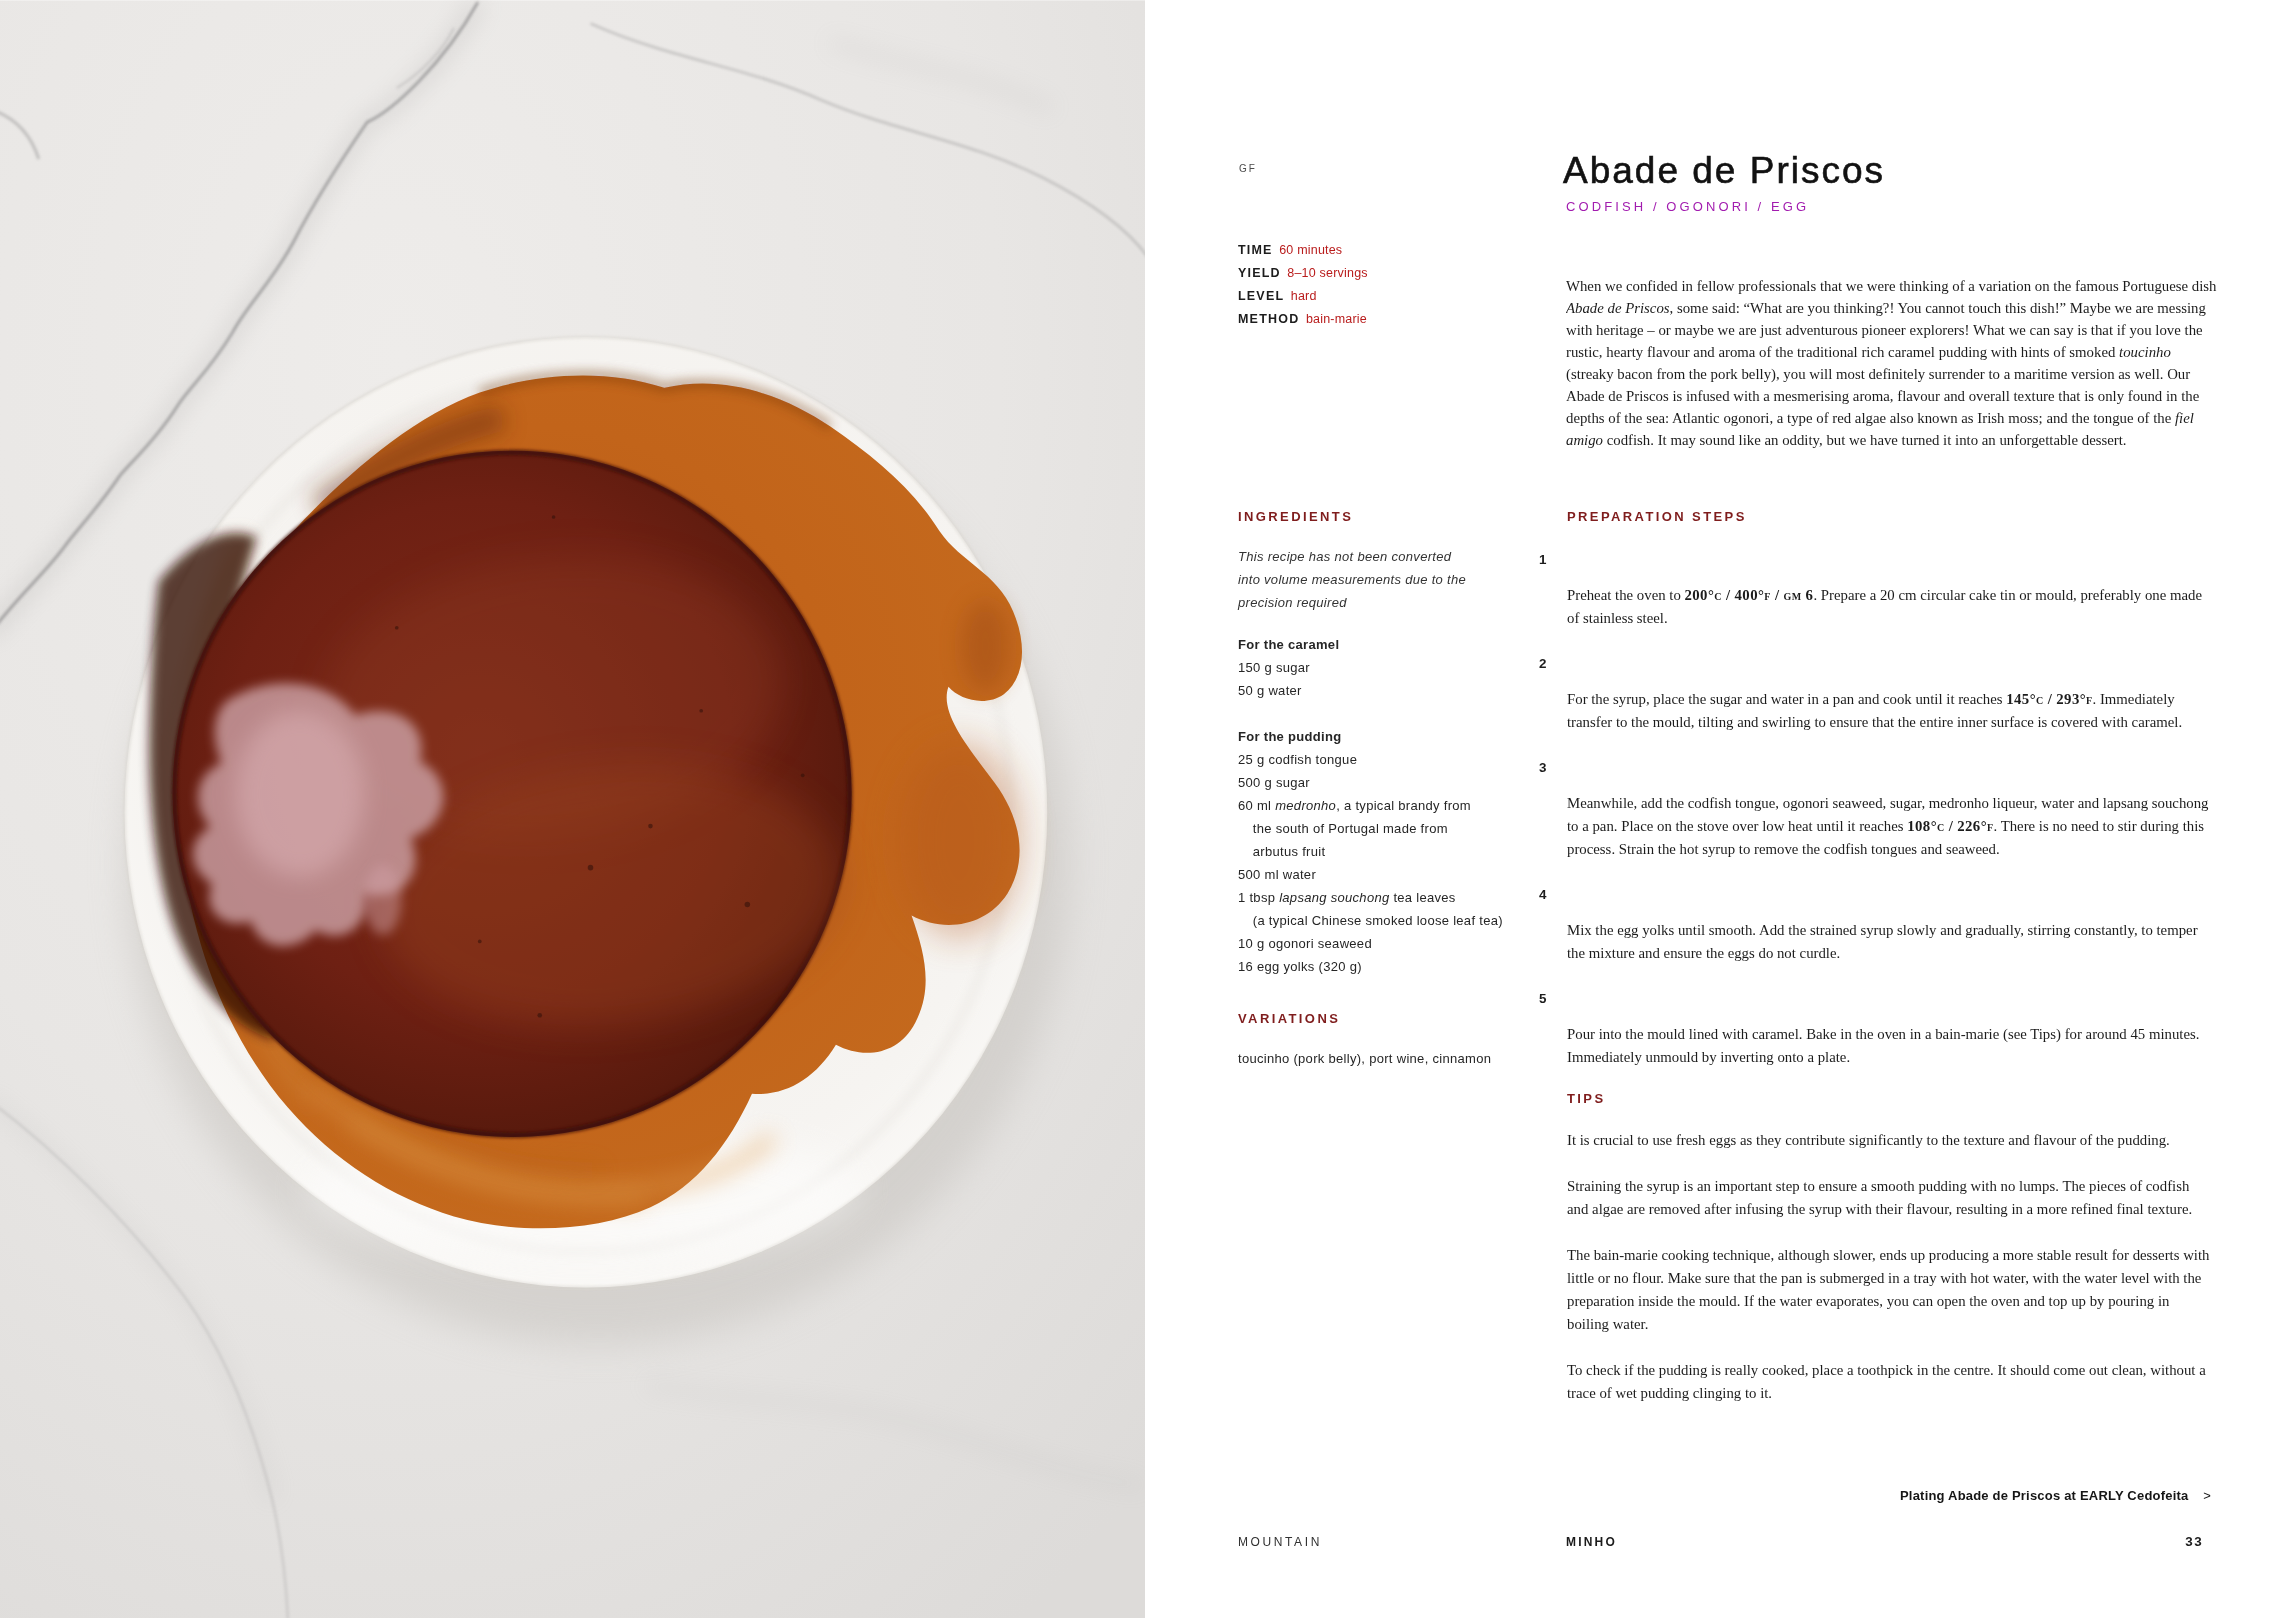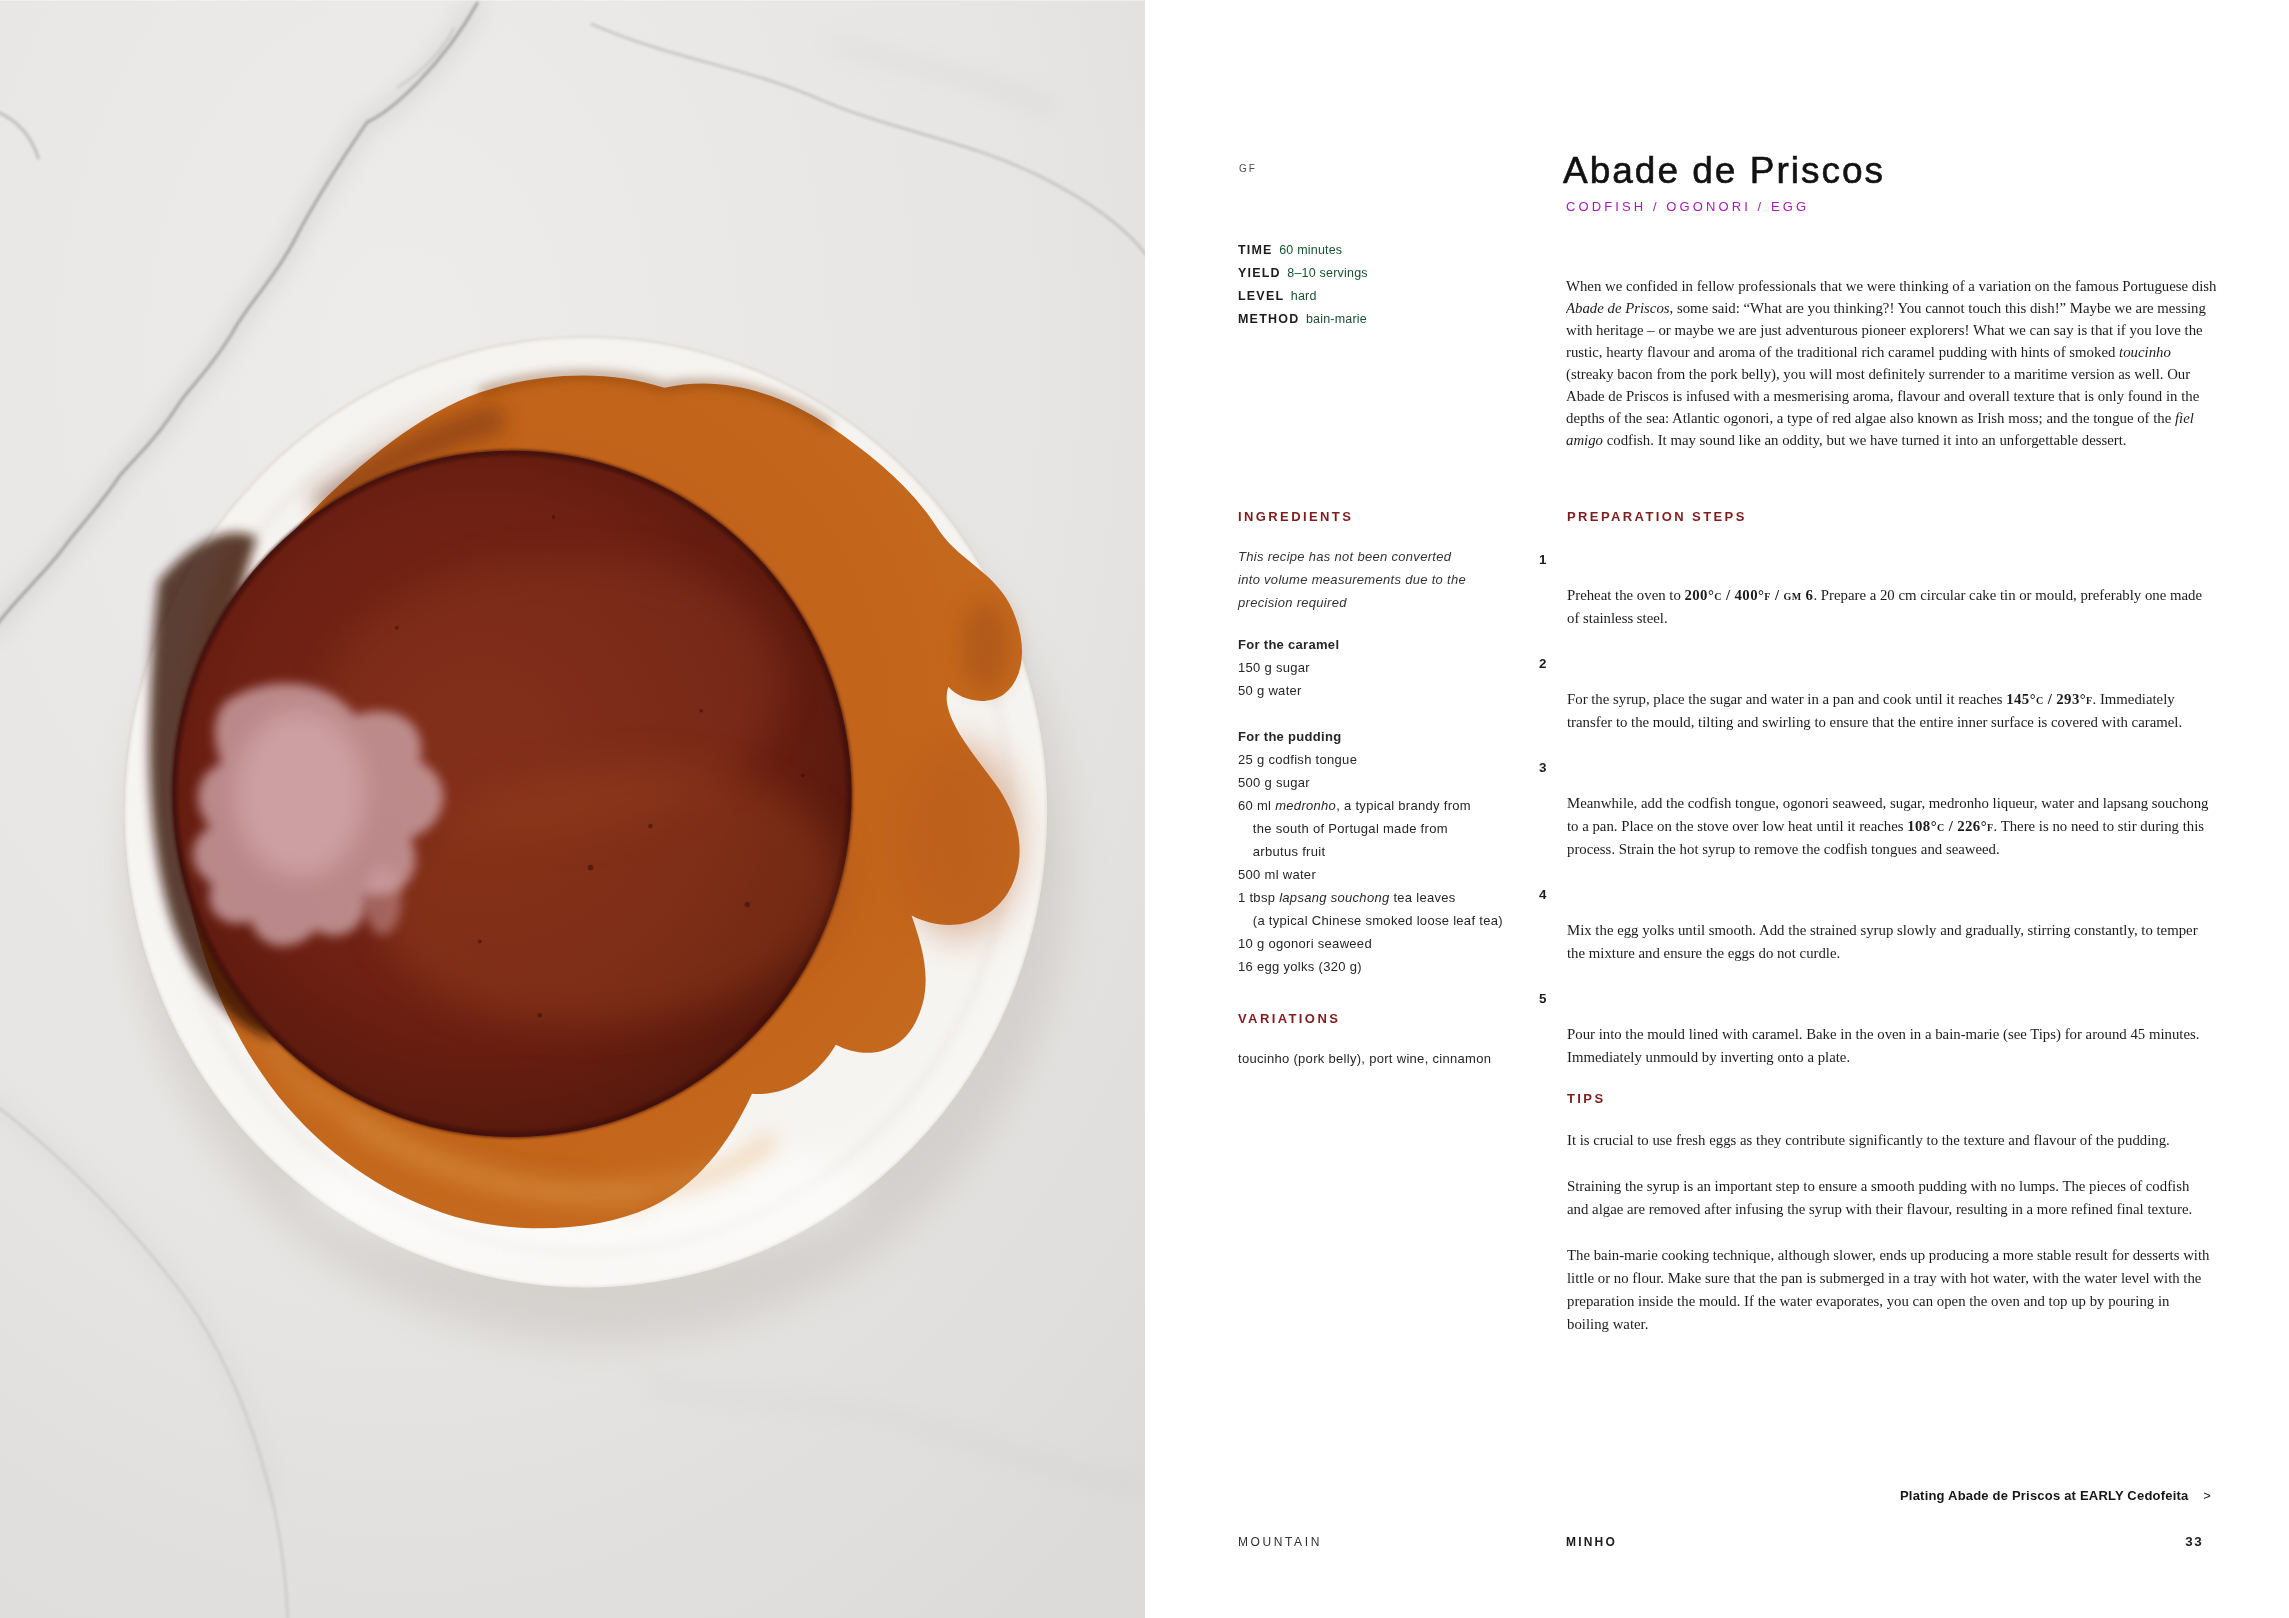--- a/index.html
+++ b/index.html
@@ -12,21 +12,21 @@
   
   .serif{font-family:"Liberation Serif","DejaVu Serif",serif;font-size:14.8px;line-height:23px;color:#1c1c1c;margin-top:36px;}
   .it{font-style:italic;}
   .sc{font-variant:small-caps;font-weight:600;letter-spacing:0.4px;}
   .gf{left:1239px;top:163px;font-size:10px;letter-spacing:2px;color:#4c4c4c;}
   .title{left:1563px;top:150px;font-size:37px;letter-spacing:2px;font-weight:500;color:#121212;
          -webkit-text-stroke:0.6px #121212;margin:0;}
   .subtitle{left:1566px;top:199px;font-size:13px;letter-spacing:3.1px;color:#a21caf;}
   .meta{left:1238px;top:239px;font-size:12.5px;line-height:23px;}
   .meta-label{font-weight:700;letter-spacing:1.2px;margin-right:6.5px;}
-  .meta-value{letter-spacing:0.2px;color:#14532d;}
+  .meta-value{letter-spacing:0.2px;color:#b91c1c;}
   .intro{left:1566px;top:239px;width:652px;line-height:22px;max-height:269px;overflow:hidden;}
   .shead{font-size:13px;font-weight:700;letter-spacing:2.4px;line-height:16.6px;color:#7f1d1d;}
   
   .ingredients{left:1238px;top:509px;width:318px;font-size:13px;line-height:23px;letter-spacing:0.3px;color:#262626;}
   .ingredients .shead{margin-bottom:19.4px;}
   .note{font-style:italic;color:#333;margin-bottom:19.4px;}
   .ghead{font-weight:700;}
   .group{margin-bottom:23px;}
   .ing-line{white-space:nowrap;}
   .ing-cont{padding-left:14.8px;}
@@ -218,20 +218,21 @@
       </div>
       <div class="step">
         <div class="num">5</div>
         <div class="stext serif"><span>Pour into the mould lined with caramel. Bake in the oven in a bain-marie (see Tips) for around 45 minutes. Immediately unmould by inverting onto a plate.</span></div>
       </div>
 
       <div class="shead tips-head">TIPS</div>
       <p class="tip serif">It is crucial to use fresh eggs as they contribute significantly to the texture and flavour of the pudding.</p>
       <p class="tip serif">Straining the syrup is an important step to ensure a smooth pudding with no lumps. The pieces of codfish and algae are removed after infusing the syrup with their flavour, resulting in a more refined final texture.</p>
       <p class="tip serif">The bain-marie cooking technique, although slower, ends up producing a more stable result for desserts with little or no flour. Make sure that the pan is submerged in a tray with hot water, with the water level with the preparation inside the mould. If the water evaporates, you can open the oven and top up by pouring in boiling water.</p>
+      <p class="tip serif">To check if the pudding is really cooked, place a toothpick in the centre. It should come out clean, without a trace of wet pudding clinging to it.</p>
     </div>
 
     <div class="abs caption">
       <span>Plating Abade de Priscos at EARLY Cedofeita</span><span class="arrow">&gt;</span>
     </div>
     <div class="abs foot-left">MOUNTAIN</div>
     <div class="abs foot-center">MINHO</div>
     <div class="abs foot-page">33</div>
 
   </div>

